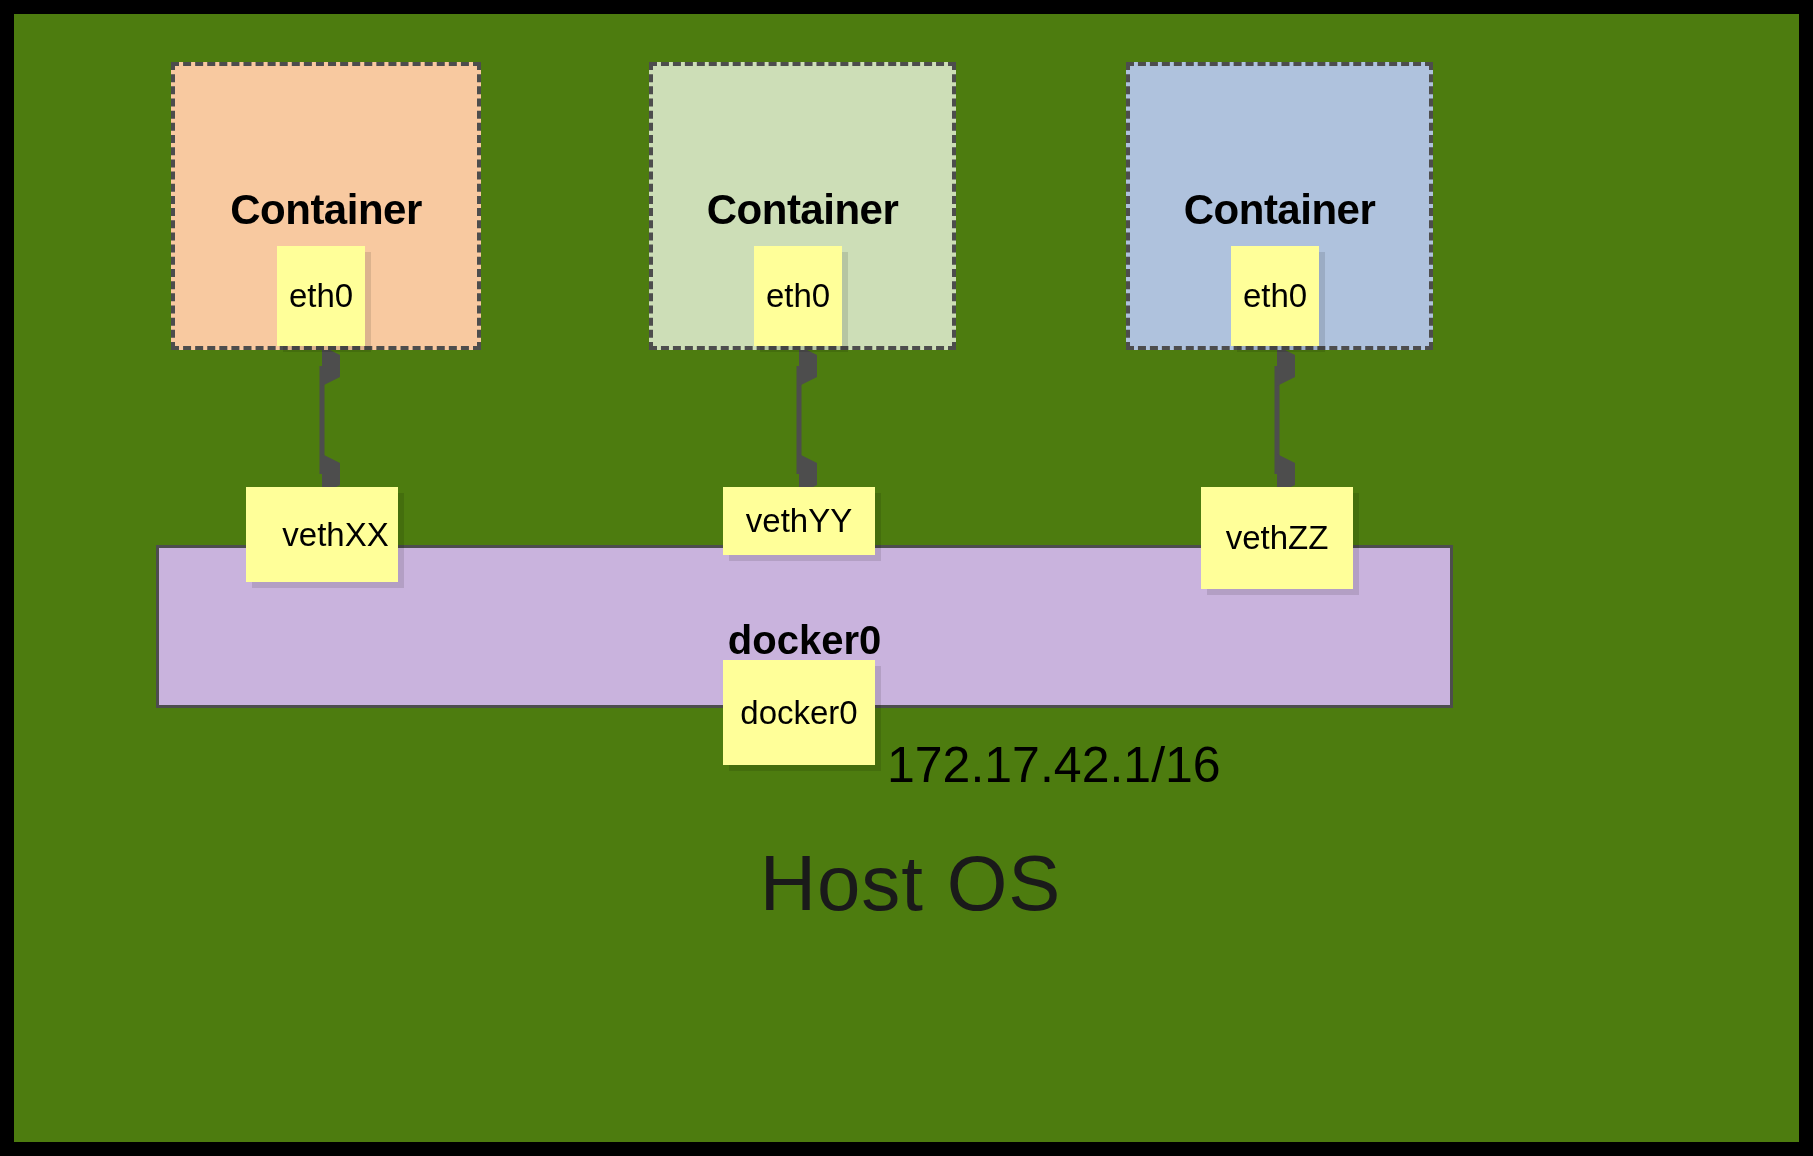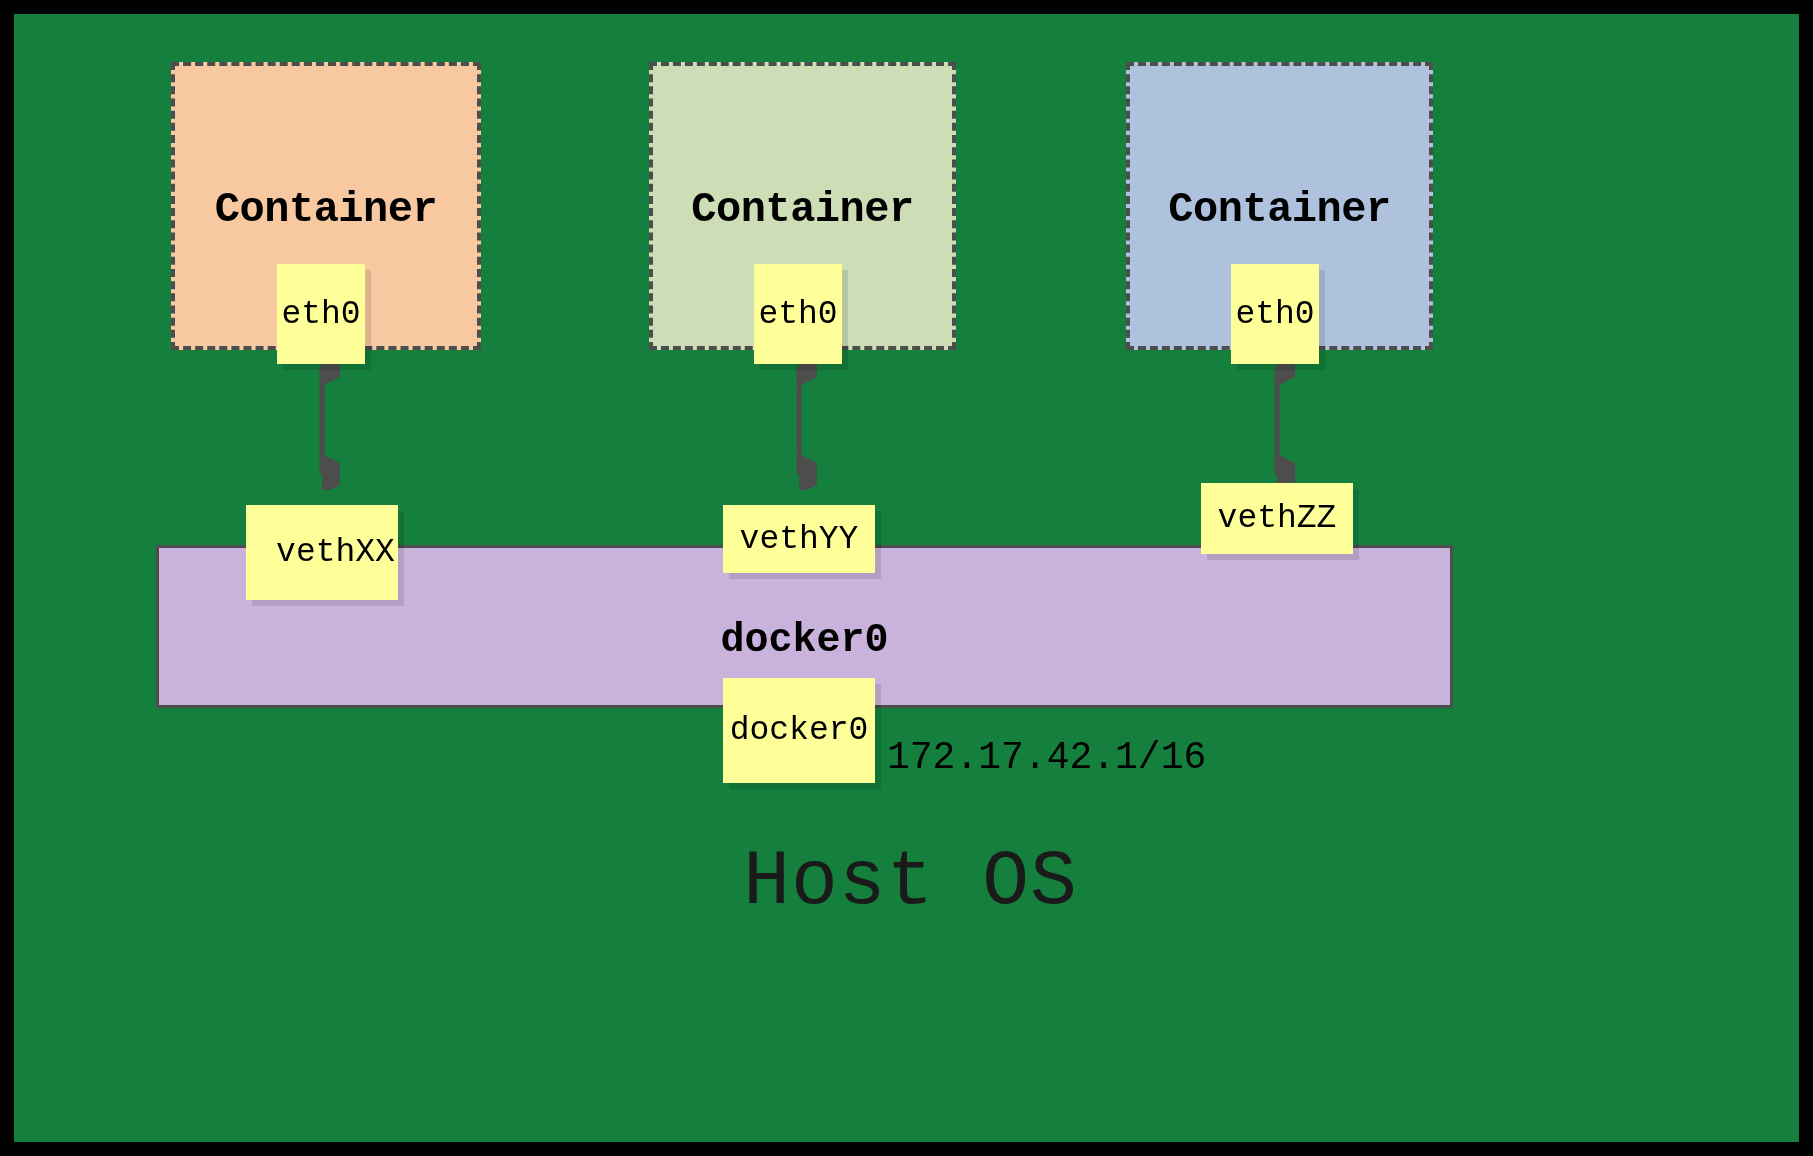--- a/index.html
+++ b/index.html
@@ -4,24 +4,24 @@
 <style>
   html, body {
     margin: 0;
     padding: 0;
     background: #ffffff;
   }
   #canvas {
     position: relative;
     width: 1813px;
     height: 1156px;
-    background: #15803d;
+    background: #4d7c0f;
     border: 14px solid #000000;
     box-sizing: border-box;
-    font-family: Liberation Mono, monospace;
+    font-family: Liberation Sans, sans-serif;
     overflow: hidden;
   }
 
   
   .container-box {
     position: absolute;
     border: 4px dashed #4d4d4d;
     box-sizing: border-box;
   }
   .container-title {
@@ -41,21 +41,20 @@
     position: absolute;
     background: #ffff99;
     box-shadow: 6px 6px 0 0 rgba(0,0,0,0.11);
     display: flex;
     align-items: center;
     justify-content: center;
     color: #000000;
     font-size: 33px;
     box-sizing: border-box;
     z-index: 5;
-    margin-top: 18px;
   }
 
   
   #docker-bar {
     position: absolute;
     background: #c9b3dd;
     border: 3px solid #4d4d4d;
     box-sizing: border-box;
     z-index: 2;
   }
@@ -72,21 +71,21 @@
 
   
   .arrow-svg {
     position: absolute;
     z-index: 3;
   }
 
   
   #ip-label {
     position: absolute;
-    font-size: 38px;
+    font-size: 50px;
     color: #000000;
     white-space: nowrap;
     z-index: 6;
   }
   #host-os-label {
     position: absolute;
     left: 8px;
     right: 0;
     text-align: center;
     font-size: 78px;
@@ -161,21 +160,21 @@
   </div>
 
   <div class="ybox" style="left:232px; top:473px; width:152px; height:95px;padding-left:27px;">
     <span>vethXX</span>
   </div>
 
   <div class="ybox" style="left:709px; top:473px; width:152px; height:68px;">
     <span>vethYY</span>
   </div>
 
-  <div class="ybox" style="left:1187px; top:451px; width:152px; height:71px;">
+  <div class="ybox" style="left:1187px; top:473px; width:152px; height:102px;">
     <span>vethZZ</span>
   </div>
 
   <div class="ybox" style="left:709px; top:646px; width:152px; height:105px;">
     <span>docker0</span>
   </div>
 
   <div id="ip-label" style="left:873px; top:722px;">172.17.42.1/16</div>
 
   <div id="host-os-label" style="top:824px;">Host OS</div>

